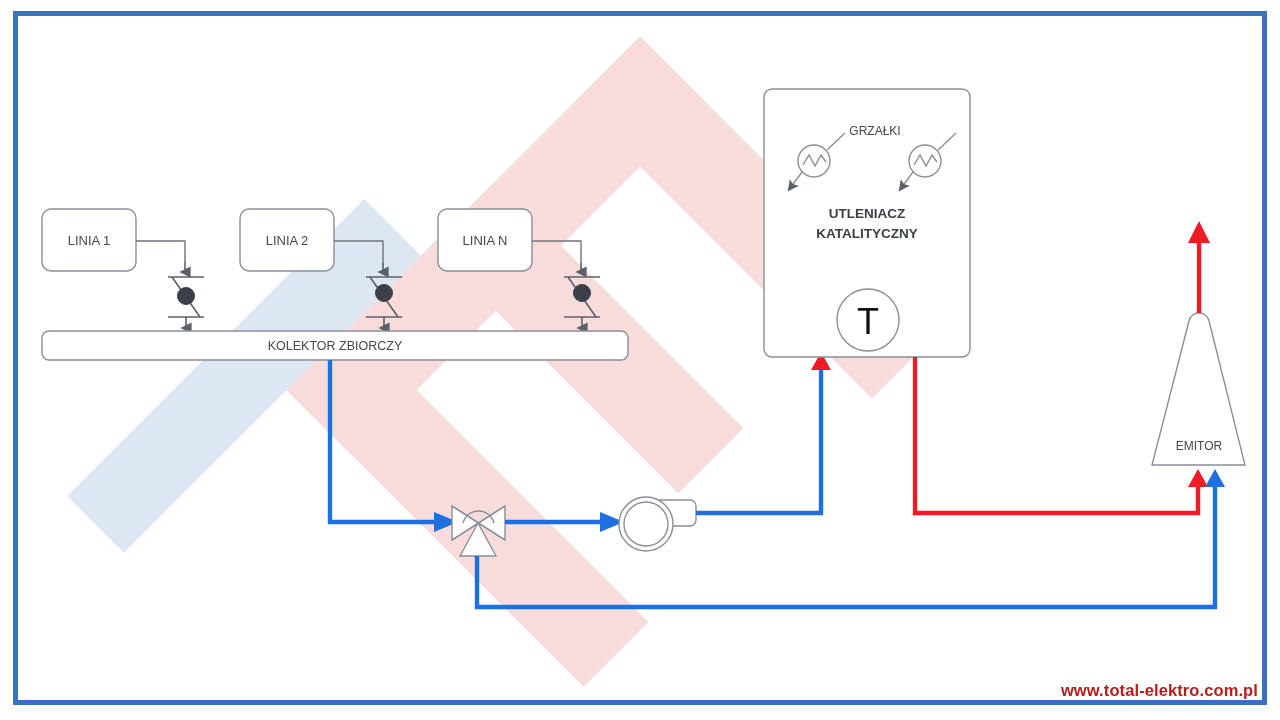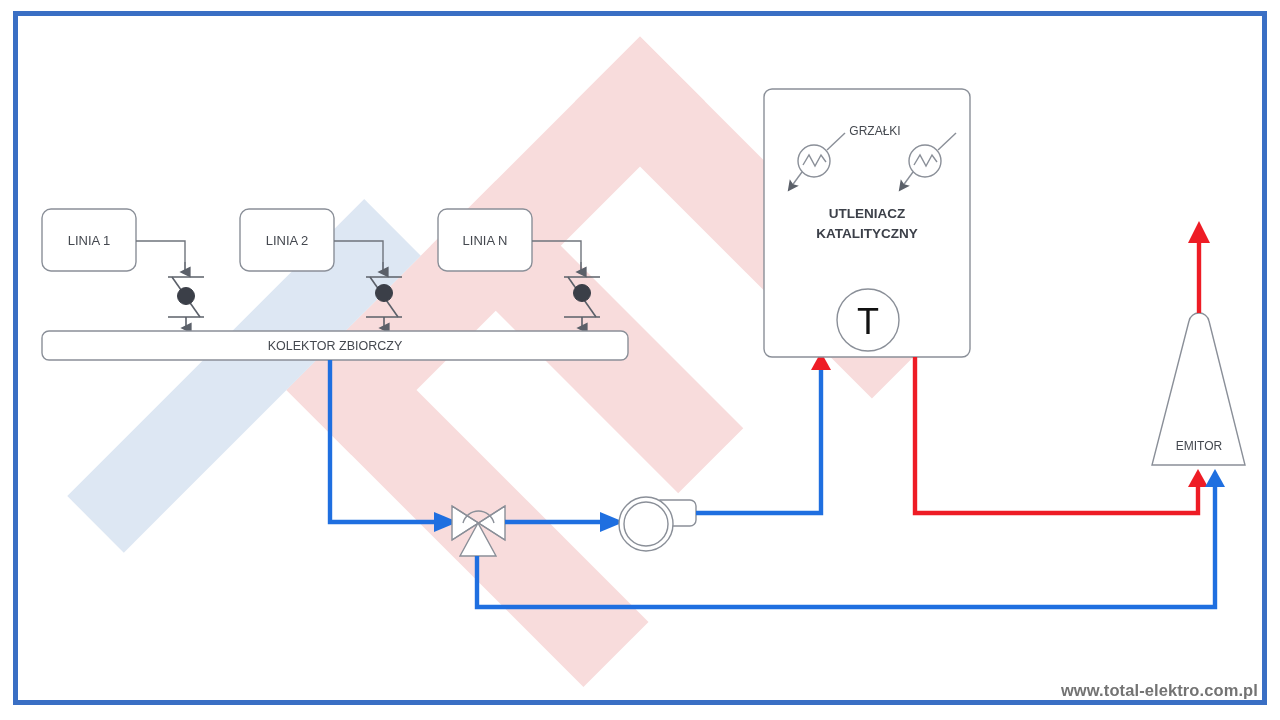--- a/index.html
+++ b/index.html
@@ -21,21 +21,21 @@
   .red{fill:none;stroke:#ee1c25;stroke-width:4.4;stroke-linecap:butt;}
   .redfill{fill:#ee1c25;}
   .lbl{font-family:"Liberation Sans","DejaVu Sans",sans-serif;
        font-size:12.5px;fill:#44484f;}
   .lbl-box{font-size:13px;fill:#44484f;}
   .lbl-bold{font-size:13.5px;font-weight:bold;fill:#3c4049;}
   .lbl-t{font-size:36px;fill:#111111;}
   .lbl-sm{font-size:12px;fill:#44484f;}
   #footer{position:absolute;right:22px;bottom:20px;
           font-family:"Liberation Sans","DejaVu Sans",sans-serif;
-          font-size:16.5px;font-weight:bold;color:#737373;letter-spacing:.1px;}
+          font-size:16.5px;font-weight:bold;color:#b91c1c;letter-spacing:.1px;}
 </style>
 </head>
 <body>
 
 <div id="stage">
 
   <svg class="layer" viewBox="0 0 1280 720">
     <g transform="translate(640,390) rotate(45)">
 
       <g class="wm-pink">

